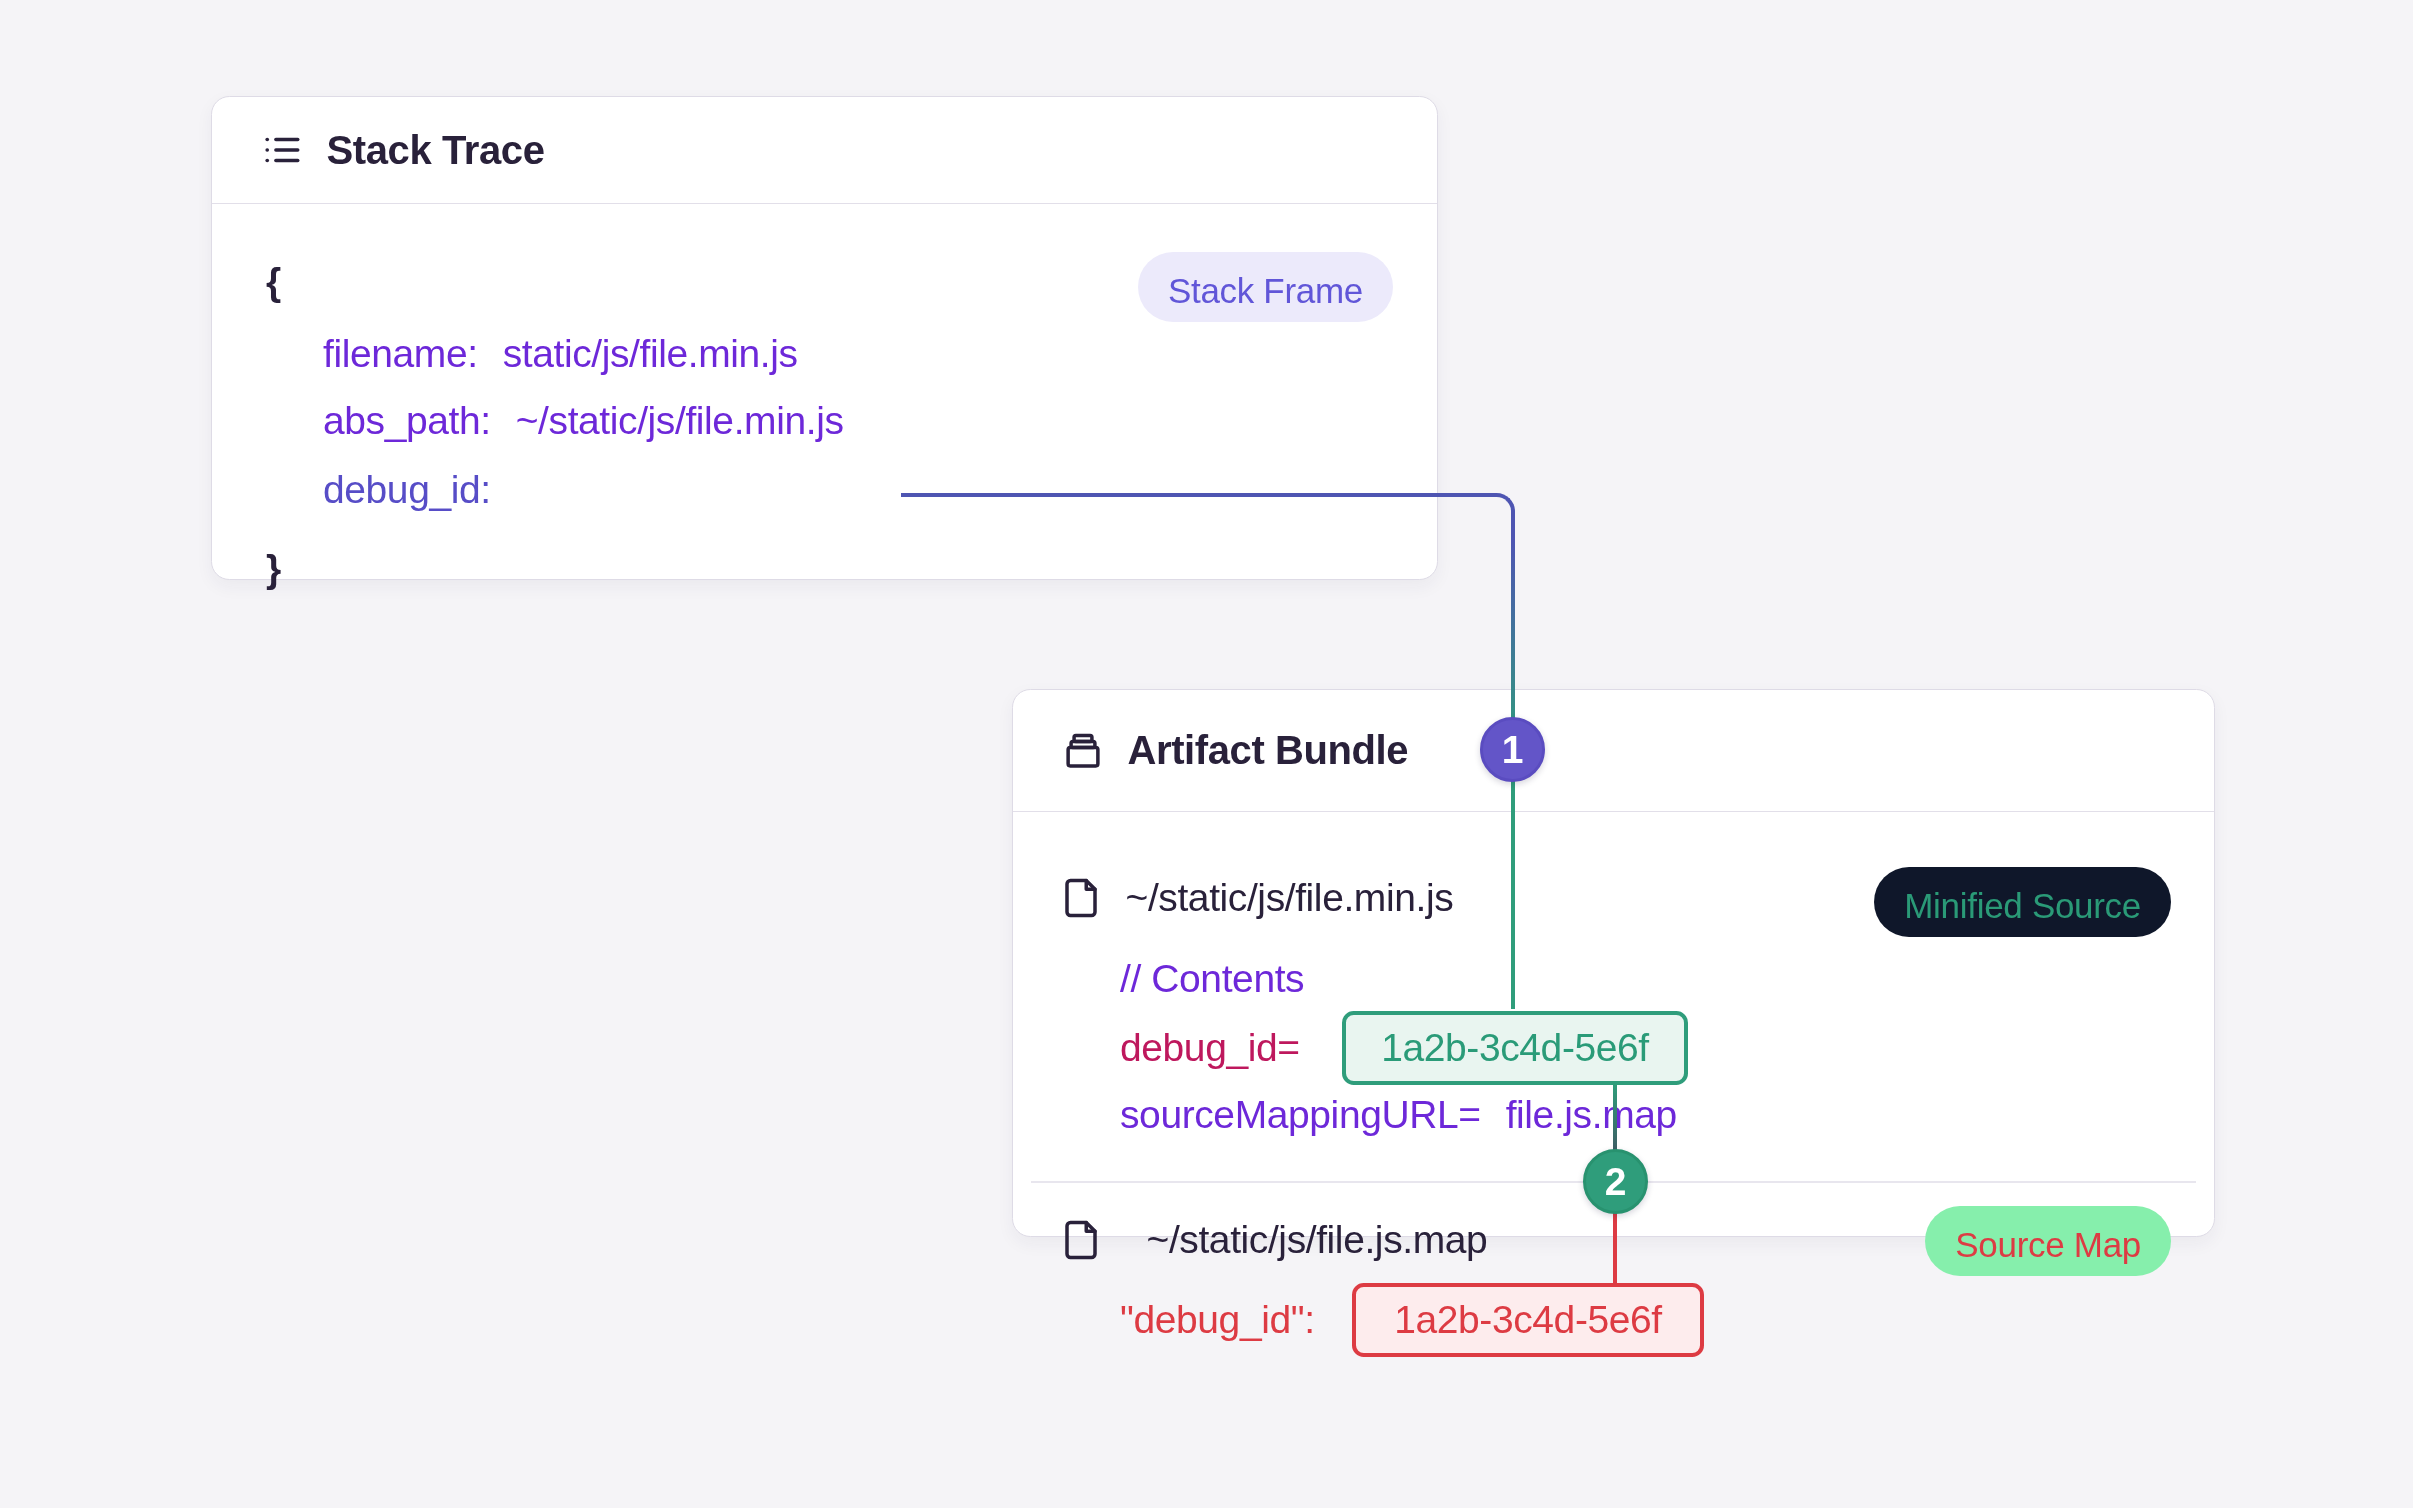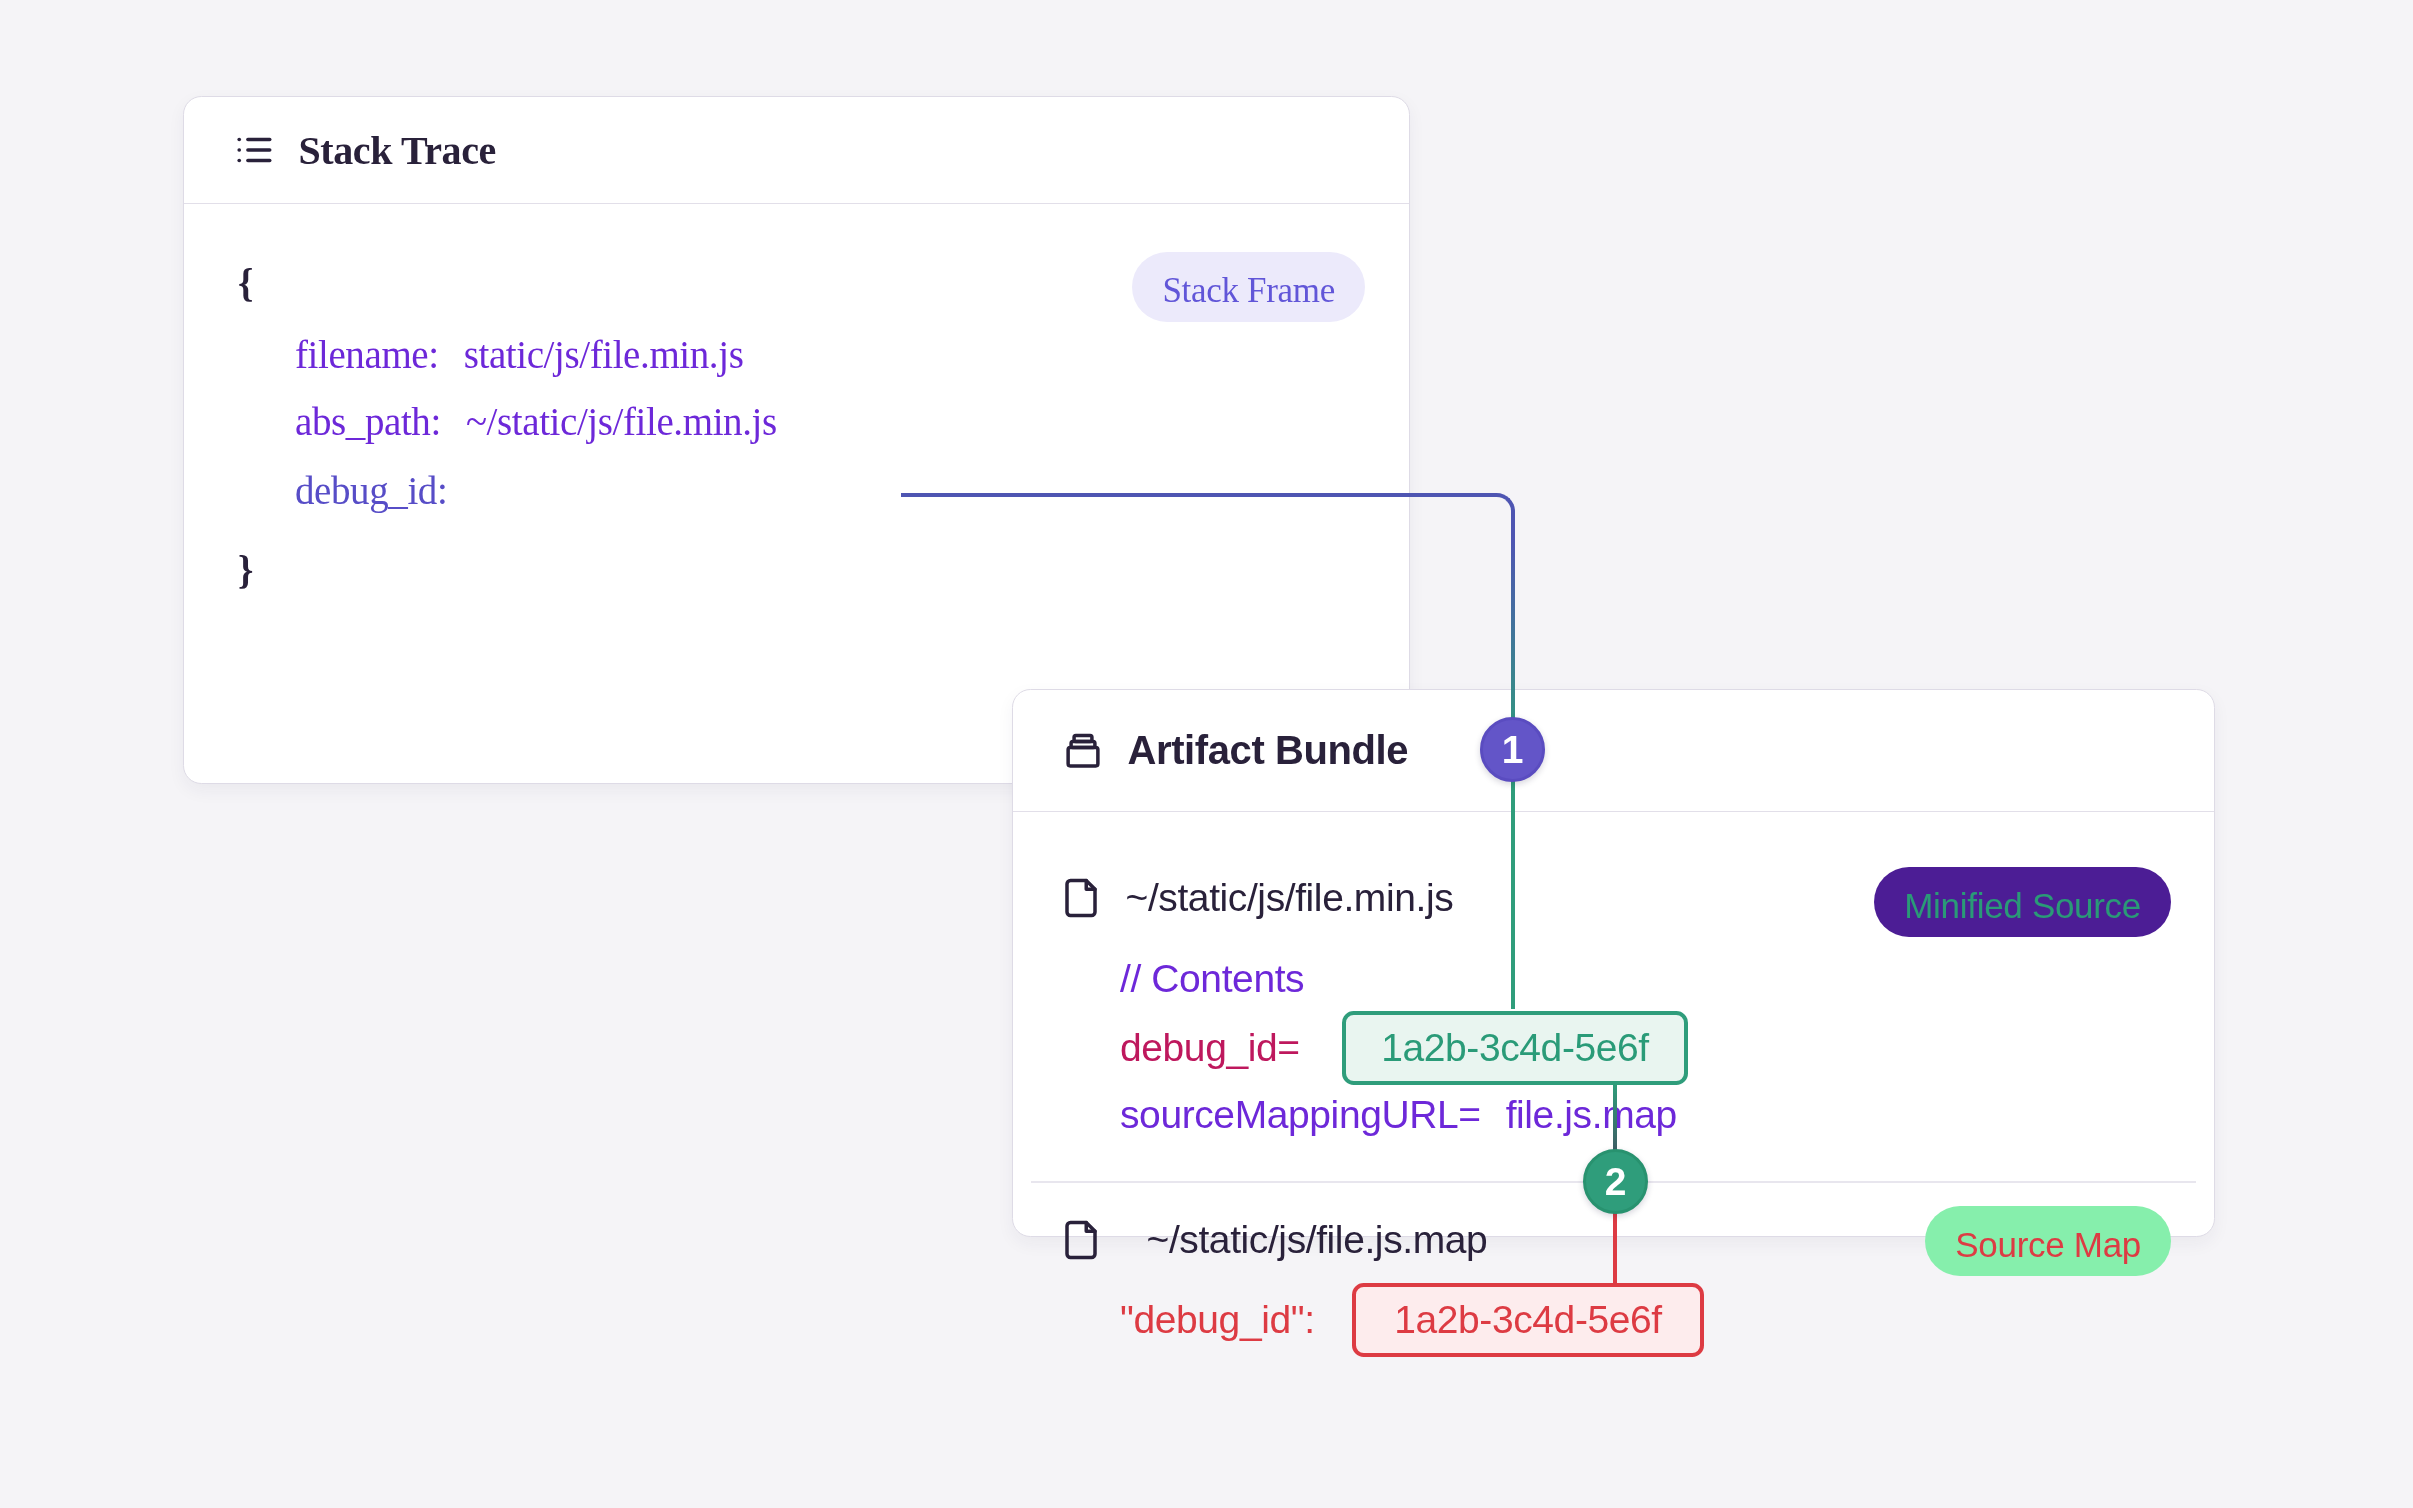--- a/index.html
+++ b/index.html
@@ -33,21 +33,21 @@
     border-bottom: 1.7px solid #e2dfe9;
   }
   .card-title {
     font-size: 40px;
     font-weight: 700;
     letter-spacing: -0.4px;
     color: #29213a;
   }
   .hdr-icon { width: 42px; height: 42px; flex: 0 0 auto; }
 
-  .stack-card   { left: 183px; top: 96px;  width: 1227px; height: 688px; font-family: Liberation Serif, serif; }
+  .stack-card   { left: 211px; top: 96px;  width: 1227px; height: 484px; }
   .stack-card .card-header { height: 107px; }
   .artifact-card{ left: 1012px; top: 689px; width: 1203px; height: 548px; }
   .artifact-card .card-header { height: 122px; }
 
   
   .row {
     position: absolute;
     display: flex;
     align-items: center;
     white-space: pre;
@@ -66,21 +66,21 @@
     height: 70px;
     line-height: 70px;
     border-radius: 35px;
     padding: 4px 30px;
     font-size: 35px;
     letter-spacing: -0.3px;
     transform: translateY(-50%);
     white-space: nowrap;
   }
   .badge-purple { background: #eceafb; color: #6156d8; }
-  .badge-green  { background: #4c1d95; color: #2a9a77; }
+  .badge-green  { background: #0f172a; color: #2a9a77; }
   .badge-red    { background: #86efac; color: #dd3b43; }
 
   
   .value-box {
     position: absolute;
     display: flex;
     align-items: center;
     justify-content: center;
     border-radius: 11.7px;
     font-size: 39px;

